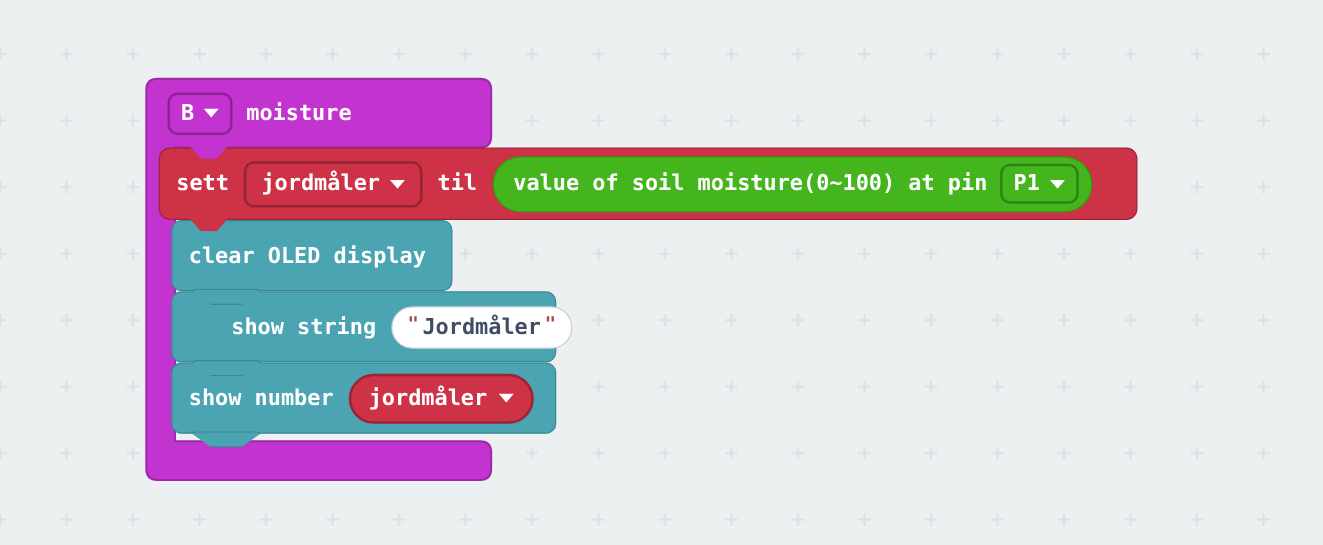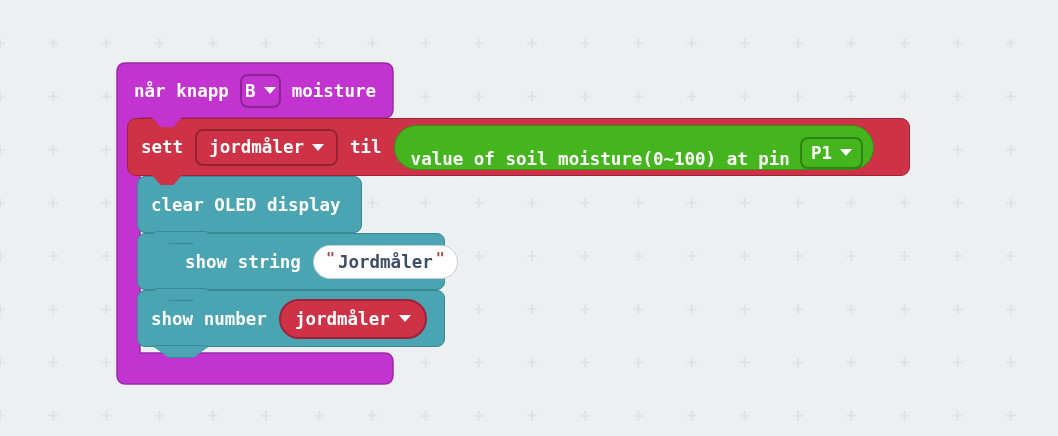--- a/index.html
+++ b/index.html
@@ -28,21 +28,21 @@
     padding:0 17px;gap:11px;
   }
   
   .set-block{
     left:127px;top:118px;width:783px;height:58px;
     background:#cd3246;border:1.5px solid #a02238;border-radius:9px;
     padding:0 13px;gap:12px;
   }
   
   .soil-block{
-    display:flex;align-items:flex-end;
+    display:flex;align-items:center;
     height:45px;border-radius:23px;
     background:#44b51d;border:1.5px solid #35930f;
     padding:0 10px 0 16px;gap:10px;
     box-sizing:border-box;
   }
   
   .teal{
     background:#4aa4b1;border:1.5px solid #3a8894;border-radius:8px;
     padding:0 13px;gap:12px;
   }
@@ -141,21 +141,20 @@
 
   <div class="block teal show-number-block">
     <span class="lbl">show number</span>
     <span class="var-pill">
       <span>jordmåler</span>
       <span class="arrow"></span>
     </span>
   </div>
 
   <div class="block event-header">
-    <span class="lbl">når knapp</span>
     <span class="dd btn">
       <span>B</span>
       <span class="arrow"></span>
     </span>
     <span class="lbl">moisture</span>
   </div>
 
   <div class="tab purple" style="top:116px;"></div>
   <div class="tab red" style="top:174px;"></div>
   <div class="tab teal" style="top:231px;"></div>

